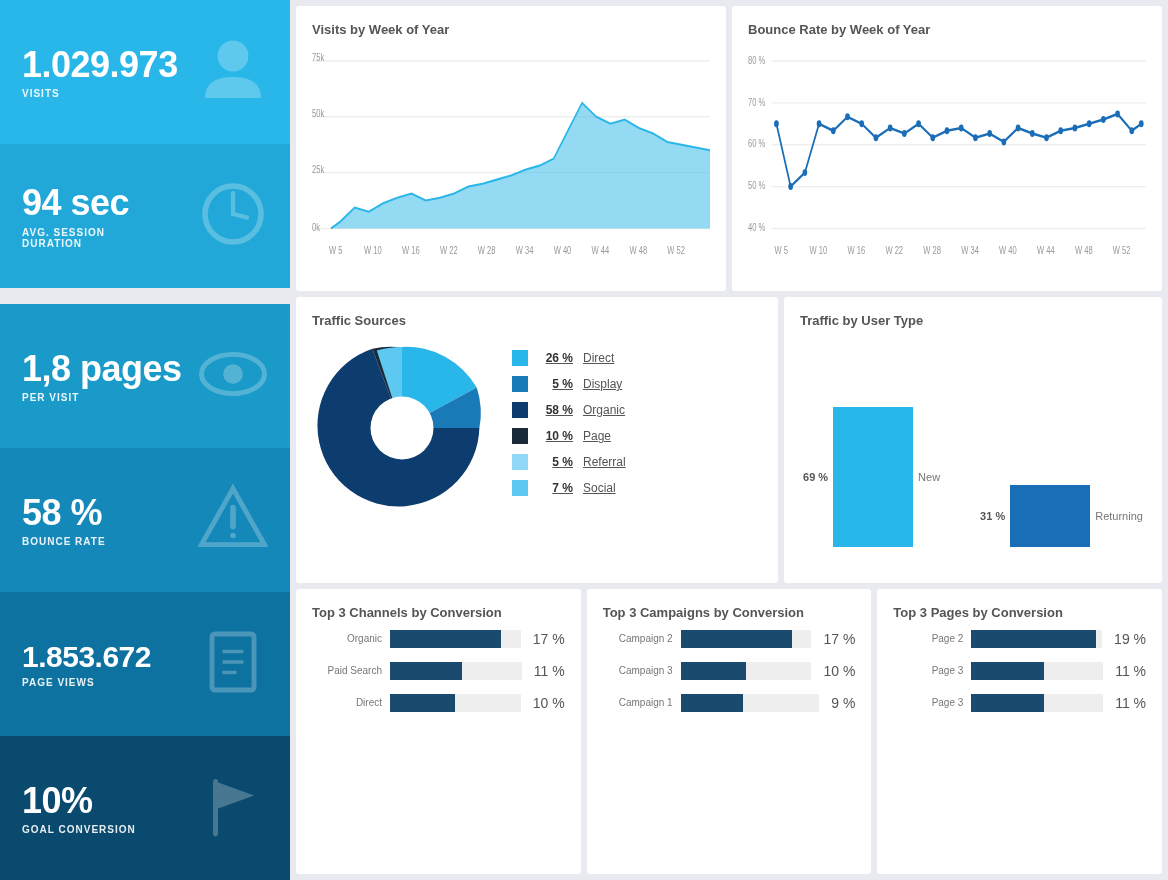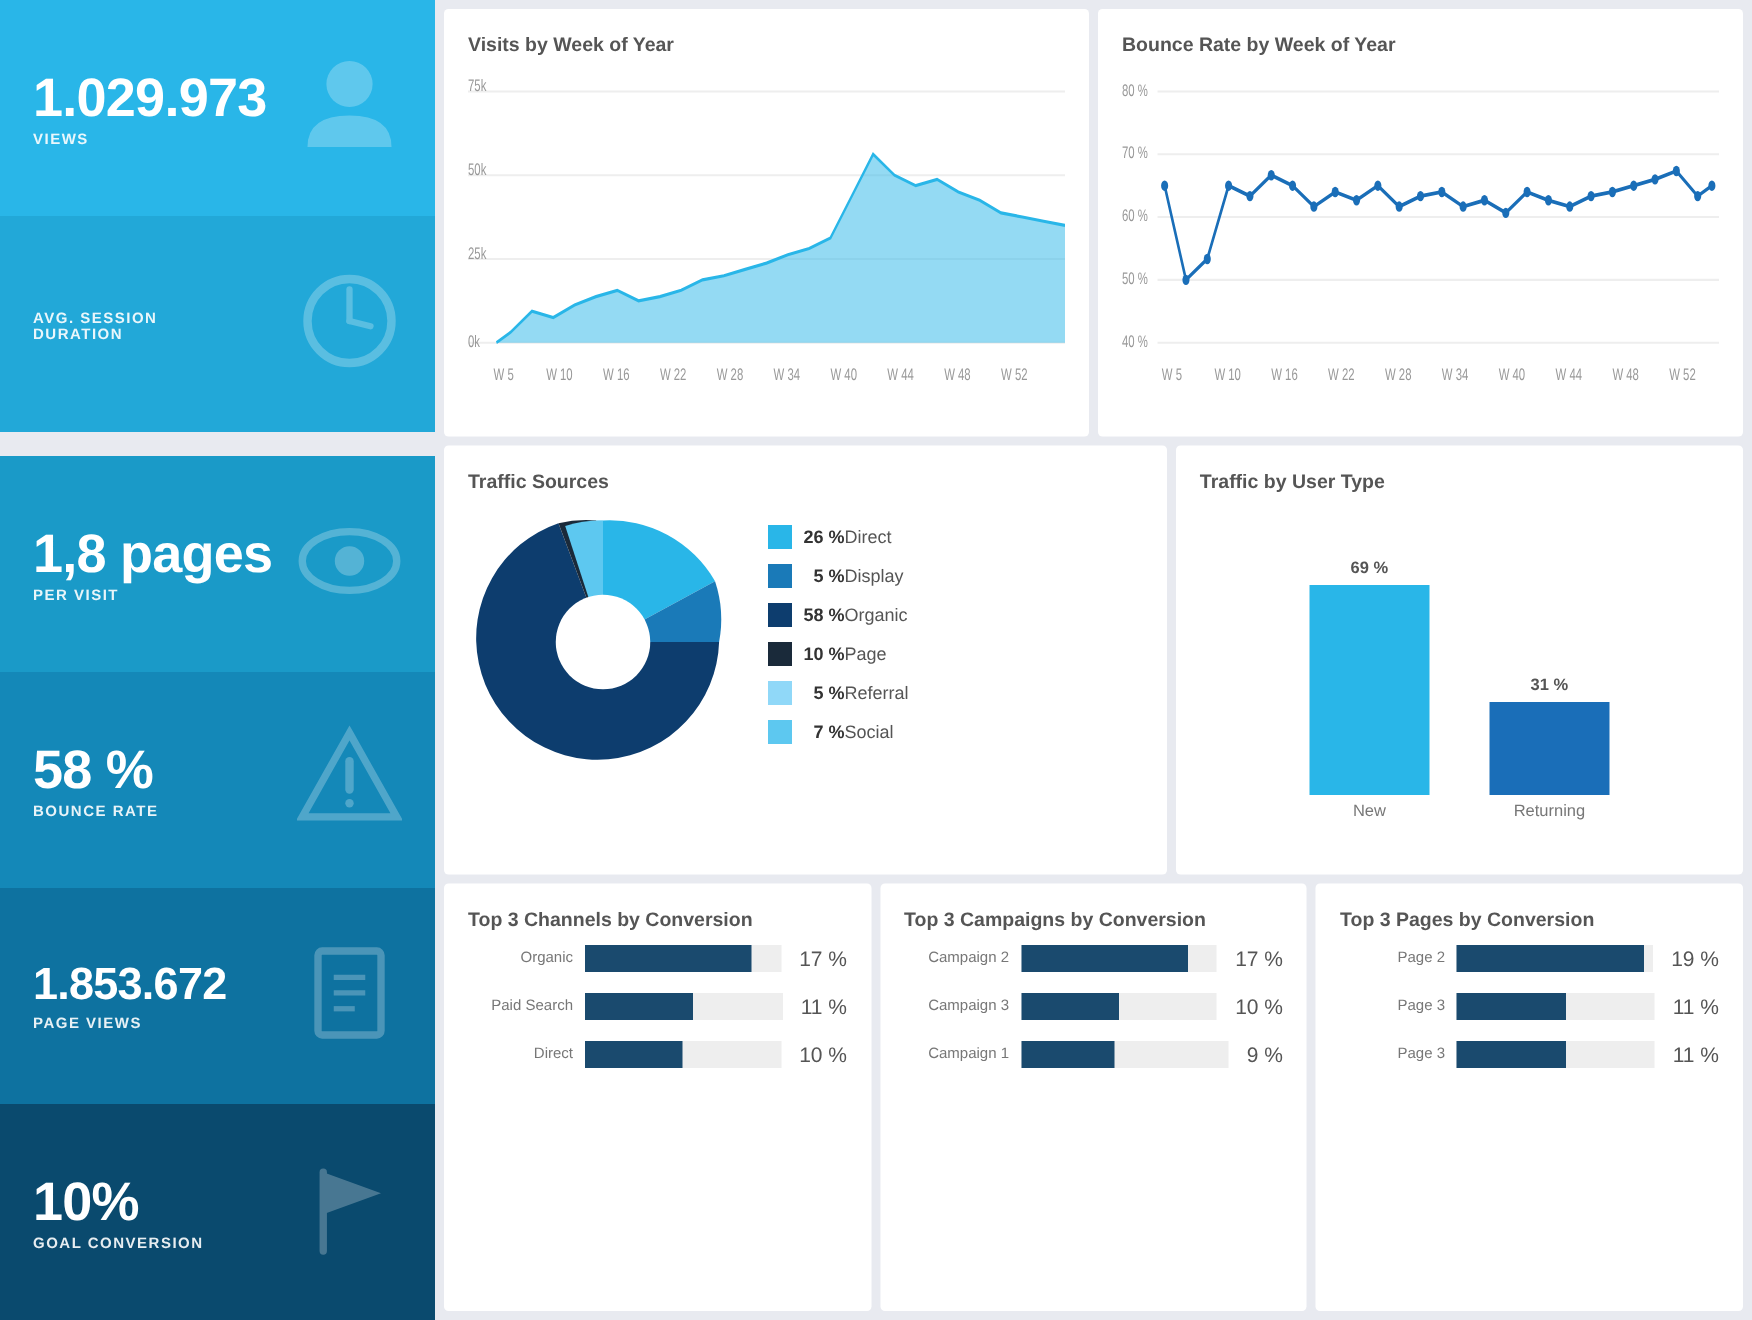--- a/index.html
+++ b/index.html
@@ -104,23 +104,25 @@
       width: 180px;
       min-width: 180px;
       height: 180px;
     }
     .legend {
       flex: 1;
     }
     .legend-item {
       display: flex;
       align-items: center;
+      gap: 10px;
       margin-bottom: 10px;
       font-size: 12px;
       color: #555;
+      text-decoration: underline;
     }
     .legend-color {
       width: 16px;
       height: 16px;
       flex-shrink: 0;
     }
     .legend-pct {
       font-weight: bold;
       color: #333;
       min-width: 35px;
@@ -135,21 +137,21 @@
     .bar-chart-container {
       flex: 1;
       display: flex;
       align-items: flex-end;
       justify-content: center;
       gap: 40px;
       padding-bottom: 20px;
     }
     .bar-group {
       display: flex;
-      flex-direction: column;
+      flex-direction: row;
       align-items: center;
       gap: 5px;
     }
     .bar-pct {
       font-size: 11px;
       color: #555;
       font-weight: bold;
     }
     .bar {
       width: 80px;
@@ -204,32 +206,33 @@
     }
   </style>
 </head>
 <body>
 
 <div class="sidebar">
 
   <div class="stat-card">
     <div class="stat-text">
       <div class="stat-value">1.029.973</div>
-      <div class="stat-label">VIEWS</div>
+      <div class="stat-label">VISITS</div>
     </div>
     <div class="stat-icon">
       <svg viewBox="0 0 100 100">
           <circle cx="50" cy="30" r="22"></circle>
           <path d="M10 90 Q10 60 50 60 Q90 60 90 90Z"></path>
         </svg>
     </div>
   </div>
 
   <div class="stat-card">
     <div class="stat-text">
+      <div class="stat-value">94 sec</div>
       <div class="stat-label" style="white-space:pre-line;">AVG. SESSION
 DURATION</div>
     </div>
     <div class="stat-icon">
       <svg viewBox="0 0 100 100">
           <circle cx="50" cy="50" r="40" fill="none" stroke="white" stroke-width="8"></circle>
           <line x1="50" y1="50" x2="50" y2="20" stroke="white" stroke-width="6" stroke-linecap="round"></line>
           <line x1="50" y1="50" x2="70" y2="55" stroke="white" stroke-width="6" stroke-linecap="round"></line>
         </svg>
     </div>

